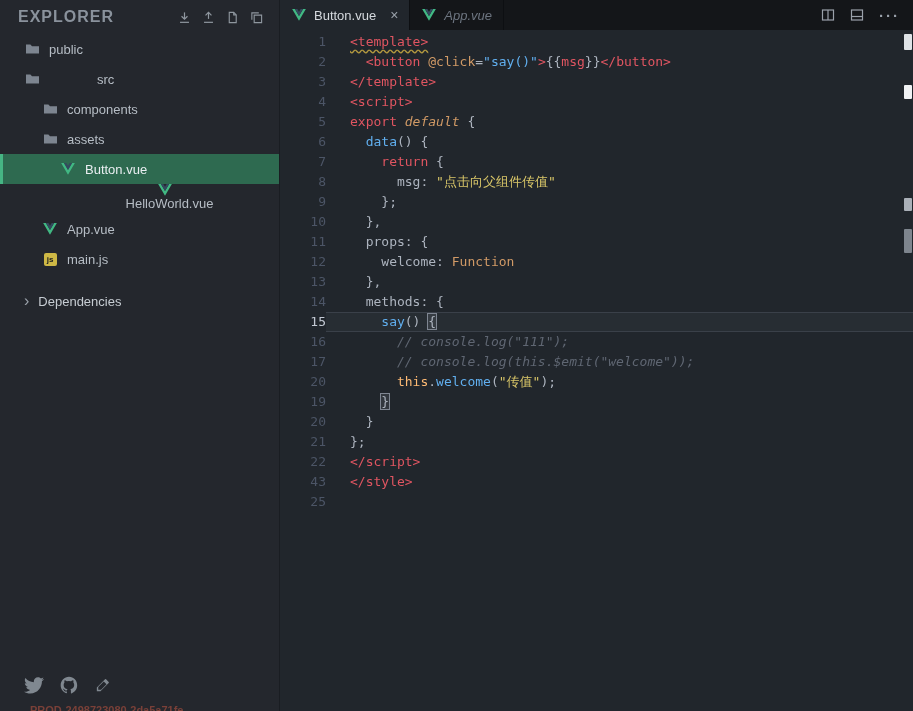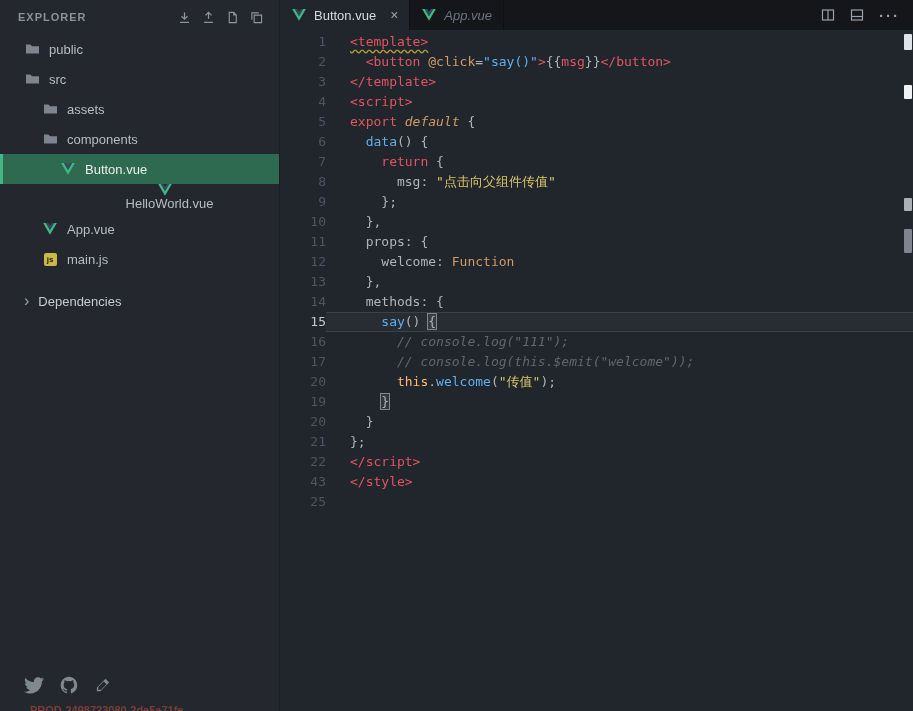--- a/index.html
+++ b/index.html
@@ -2,21 +2,21 @@
 <html><head>
 <meta charset="utf-8">
 <style>
   *{margin:0;padding:0;box-sizing:border-box}
   html,body{width:913px;height:711px;overflow:hidden;background:#101215;font-family:"Liberation Sans",sans-serif}
   #app{position:relative;width:913px;height:711px;display:flex}
 
   
   .sidebar{width:280px;height:100%;background:#24272d;flex:none;position:relative;border-right:1px solid #1a1d22;display:flex;flex-direction:column}
   .sb-header{height:34px;display:flex;align-items:center;padding:0 16px 0 18px;flex:none}
-  .sb-title{font-size:11px;font-weight:700;letter-spacing:1px;color:#8a929c}
+  .sb-title{font-size:16px;font-weight:700;letter-spacing:1px;color:#8a929c}
   .sb-tools{margin-left:auto;display:flex;gap:11px;align-items:center}
   .tool-btn{display:flex;cursor:pointer}
   .file-tree{flex:none}
   .tree-row{display:flex;align-items:center;height:30px;font-size:13px;color:#b6bdc5;cursor:pointer}
   .tree-row.selected{background:#2e6a50;color:#e9eef1;box-shadow:inset 3px 0 0 #46b584}
   .ticon{width:16px;margin-right:9px;display:flex;justify-content:center;align-items:flex-end;flex:none}
   .tlabel{white-space:nowrap}
   .js-badge{width:13px;height:13px;background:#ceb845;color:#15181c;font:700 8px/13px "Liberation Sans",sans-serif;text-align:center;border-radius:2px;display:inline-block}
   .npm-badge{width:12px;height:12px;background:#3a2a28;border:2px solid #a5493f;border-radius:2px;display:inline-block}
   .dep-row{display:flex;align-items:center;gap:9px;height:30px;padding-left:24px;margin-top:12px;color:#c6ccd2;font-size:13px;cursor:pointer}
@@ -101,43 +101,43 @@
 
     <div class="file-tree">
         <div class="tree-row" style="padding-left: 24px;">
           <span class="ticon">
             <svg width="15" height="12" viewBox="0 0 15 12">
               <path d="M1 1.5h4.4l1.6 1.8h7v7.2H1z" fill="#7d8590"></path>
             </svg>
           </span>
           <span class="tlabel">public</span>
         </div>
-        <div class="tree-row" style="padding-left: 24px;">
+        <div class="tree-row" style="padding-left: 24px; gap: 48px;">
           <span class="ticon">
             <svg width="15" height="12" viewBox="0 0 15 12">
               <path d="M1 1.5h4.4l1.6 1.8h7v7.2H1z" fill="#7d8590"></path>
             </svg>
           </span>
           <span class="tlabel">src</span>
         </div>
         <div class="tree-row" style="padding-left: 42px;">
           <span class="ticon">
             <svg width="15" height="12" viewBox="0 0 15 12">
               <path d="M1 1.5h4.4l1.6 1.8h7v7.2H1z" fill="#7d8590"></path>
             </svg>
           </span>
-          <span class="tlabel">assets</span>
+          <span class="tlabel">components</span>
         </div>
         <div class="tree-row" style="padding-left: 42px;">
           <span class="ticon">
             <svg width="15" height="12" viewBox="0 0 15 12">
               <path d="M1 1.5h4.4l1.6 1.8h7v7.2H1z" fill="#7d8590"></path>
             </svg>
           </span>
-          <span class="tlabel">components</span>
+          <span class="tlabel">assets</span>
         </div>
         <div class="tree-row selected" style="padding-left: 60px;">
           <span class="ticon">
             <svg width="14" height="12" viewBox="0 0 24 21">
               <path d="M0 0h4.8L12 12.4 19.2 0H24L12 20.7z" fill="#41b883"></path>
               <path d="M4.8 0h4.3L12 5l2.9-5h4.3L12 12.4z" fill="#34495e"></path>
             </svg>
           </span>
           <span class="tlabel">Button.vue</span>
         </div>

